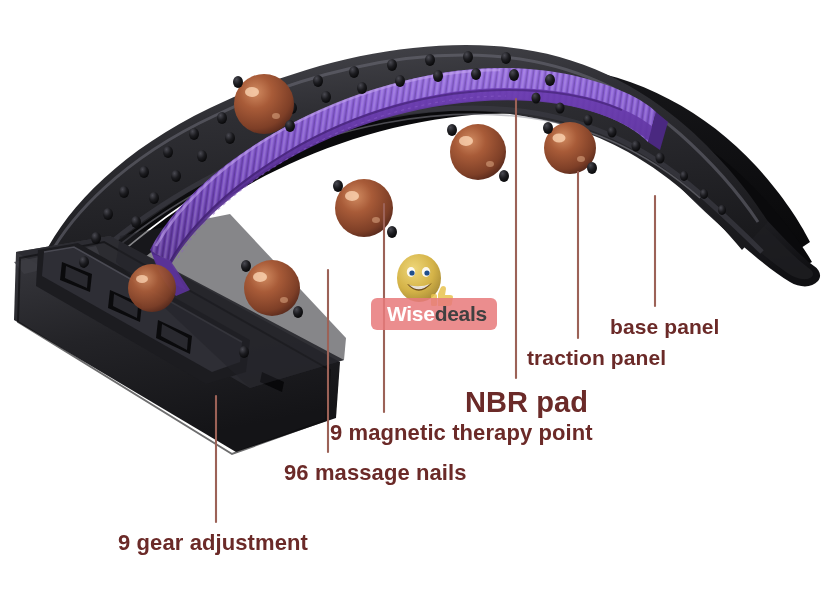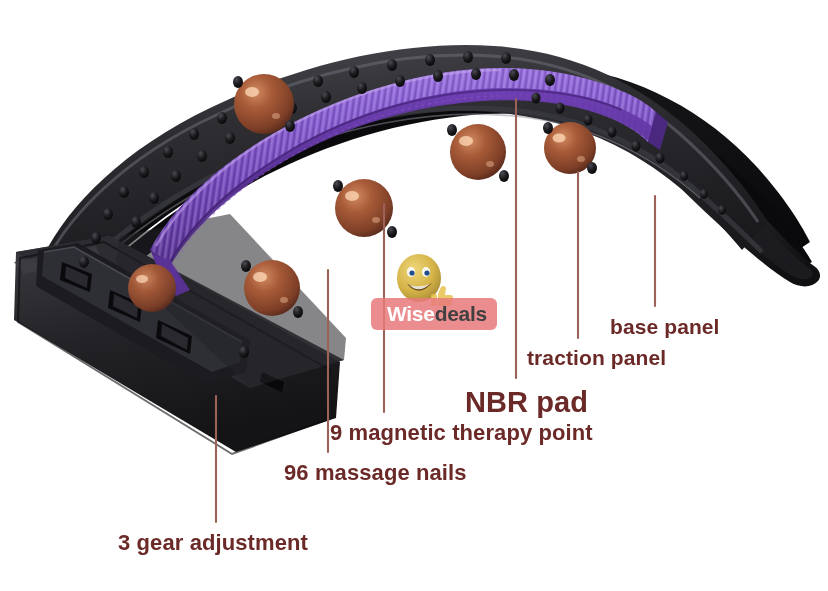--- a/index.html
+++ b/index.html
@@ -401,21 +401,21 @@
     <g id="leader-lines" stroke="#9c6257" stroke-width="2.1" fill="none" stroke-linecap="round">
       <line x1="216" y1="396" x2="216" y2="522"></line>
       <line x1="328" y1="270" x2="328" y2="452"></line>
       <line x1="384" y1="204" x2="384" y2="412"></line>
       <line x1="516" y1="99" x2="516" y2="378"></line>
       <line x1="578" y1="172" x2="578" y2="338"></line>
       <line x1="655" y1="196" x2="655" y2="306"></line>
     </g>
   </svg>
 
-  <div class="callout-label" id="lbl-gear" style="color: rgb(107, 42, 40);">3 gear adjustment</div>
+  <div class="callout-label" id="lbl-gear" style="color: rgb(107, 42, 40);">9 gear adjustment</div>
 
   <div class="callout-label" id="lbl-nails" style="color: rgb(107, 42, 40);">96 massage nails</div>
 
   <div class="callout-label" id="lbl-magnetic" style="color: rgb(107, 42, 40);">9 magnetic therapy point</div>
 
   <div class="callout-label" id="lbl-nbr" style="color: rgb(107, 42, 40);">NBR pad</div>
 
   <div class="callout-label" id="lbl-base" style="color: rgb(107, 42, 40);">base panel</div>
 
   <div class="callout-label" id="lbl-traction" style="color: rgb(107, 42, 40);">traction panel</div>

